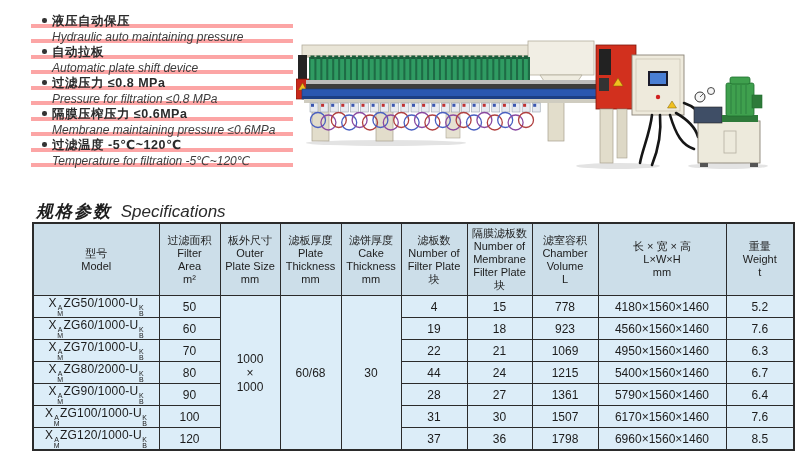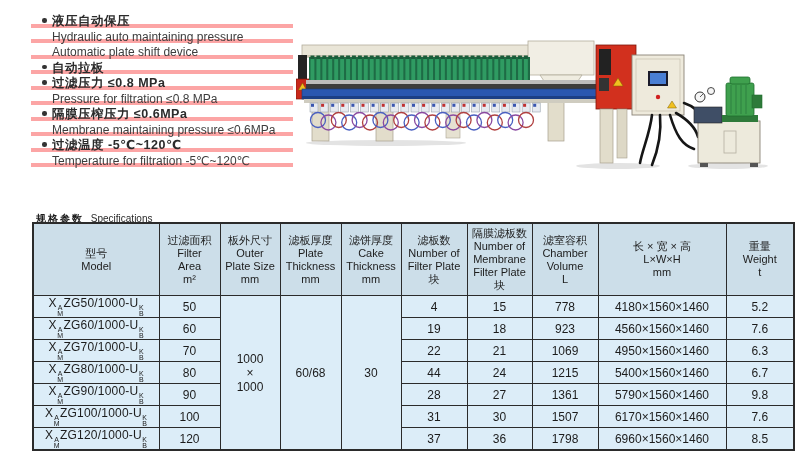--- a/index.html
+++ b/index.html
@@ -5,26 +5,26 @@
   html,body{margin:0;padding:0;}
   body{
     width:801px;height:467px;position:relative;background:#ffffff;overflow:hidden;
     font-family:"Liberation Sans","DejaVu Sans",sans-serif;color:#222;
   }
   
   .features{position:absolute;left:31px;top:12px;width:262px;}
   .f-row{position:relative;height:15.5px;line-height:15.5px;border-bottom:4px solid #fca5a5;
          padding-left:21px;box-sizing:border-box;white-space:nowrap;overflow:visible;}
   .f-zh{font-size:12.5px;font-weight:bold;color:#2b2b2b;letter-spacing:0.5px;}
-  .f-en{font-size:12px;color:#3d3d3d;}
+  .f-en{font-size:12px;color:#3d3d3d;font-style:italic;}
   .bullet{position:absolute;left:11px;top:6px;width:4.5px;height:4.5px;border-radius:50%;background:#333;}
   
   .machine{position:absolute;left:296px;top:33px;width:505px;height:140px;}
   
-  .sec-title{position:absolute;left:36px;top:212px;font-size:10px;white-space:nowrap;}
+  .sec-title{position:absolute;left:36px;top:200px;font-size:17px;white-space:nowrap;font-style:italic;}
   .sec-title .zh{font-weight:bold;color:#1d1d1d;letter-spacing:2px;}
   .sec-title .en{color:#2a2a2a;margin-left:4px;}
   
   .spec-wrap{position:absolute;left:32px;top:222px;}
   table.spec{border-collapse:collapse;table-layout:fixed;width:761px;
              border:2px solid #2b2b2b;}
   table.spec th,table.spec td{border:1px solid #2b2b2b;padding:0 2px;text-align:center;
              vertical-align:middle;overflow:hidden;}
   table.spec th{background:#ccdee9;font-weight:normal;font-size:11px;line-height:13px;
              white-space:pre-line;color:#1c1c1c;height:71px;}
@@ -39,25 +39,25 @@
 
 <div class="features">
   <div class="f-row">
     <span class="bullet"></span>
     <span class="f-zh">液压自动保压</span>
   </div>
   <div class="f-row">
     <span class="f-en">Hydraulic auto maintaining pressure</span>
   </div>
   <div class="f-row">
-    <span class="f-en">Automatic plate shift device</span>
-  </div>
-  <div class="f-row">
     <span class="bullet"></span>
     <span class="f-zh">自动拉板</span>
+  </div>
+  <div class="f-row">
+    <span class="f-en">Automatic plate shift device</span>
   </div>
   <div class="f-row">
     <span class="bullet"></span>
     <span class="f-zh">过滤压力 ≤0.8 MPa</span>
   </div>
   <div class="f-row">
     <span class="f-en">Pressure for filtration ≤0.8 MPa</span>
   </div>
   <div class="f-row">
     <span class="bullet"></span>
@@ -397,36 +397,36 @@
         <tr>
           <td class="model-cell"><span class="mbase">X</span><span class="stack"><span>A</span><span>M</span></span><span class="mbase">ZG70/1000-U</span><span class="stack"><span>K</span><span>B</span></span></td>
           <td>70</td>
           <td>22</td>
           <td>21</td>
           <td>1069</td>
           <td>4950×1560×1460</td>
           <td>6.3</td>
         </tr>
         <tr>
-          <td class="model-cell"><span class="mbase">X</span><span class="stack"><span>A</span><span>M</span></span><span class="mbase">ZG80/1000-U</span><span class="stack"><span>K</span><span>B</span></span></td>
+          <td class="model-cell"><span class="mbase">X</span><span class="stack"><span>A</span><span>M</span></span><span class="mbase">ZG80/2000-U</span><span class="stack"><span>K</span><span>B</span></span></td>
           <td>80</td>
           <td>44</td>
           <td>24</td>
           <td>1215</td>
           <td>5400×1560×1460</td>
           <td>6.7</td>
         </tr>
         <tr>
           <td class="model-cell"><span class="mbase">X</span><span class="stack"><span>A</span><span>M</span></span><span class="mbase">ZG90/1000-U</span><span class="stack"><span>K</span><span>B</span></span></td>
           <td>90</td>
           <td>28</td>
           <td>27</td>
           <td>1361</td>
           <td>5790×1560×1460</td>
-          <td>9.8</td>
+          <td>6.4</td>
         </tr>
         <tr>
           <td class="model-cell"><span class="mbase">X</span><span class="stack"><span>A</span><span>M</span></span><span class="mbase">ZG100/1000-U</span><span class="stack"><span>K</span><span>B</span></span></td>
           <td>100</td>
           <td>31</td>
           <td>30</td>
           <td>1507</td>
           <td>6170×1560×1460</td>
           <td>7.6</td>
         </tr>

